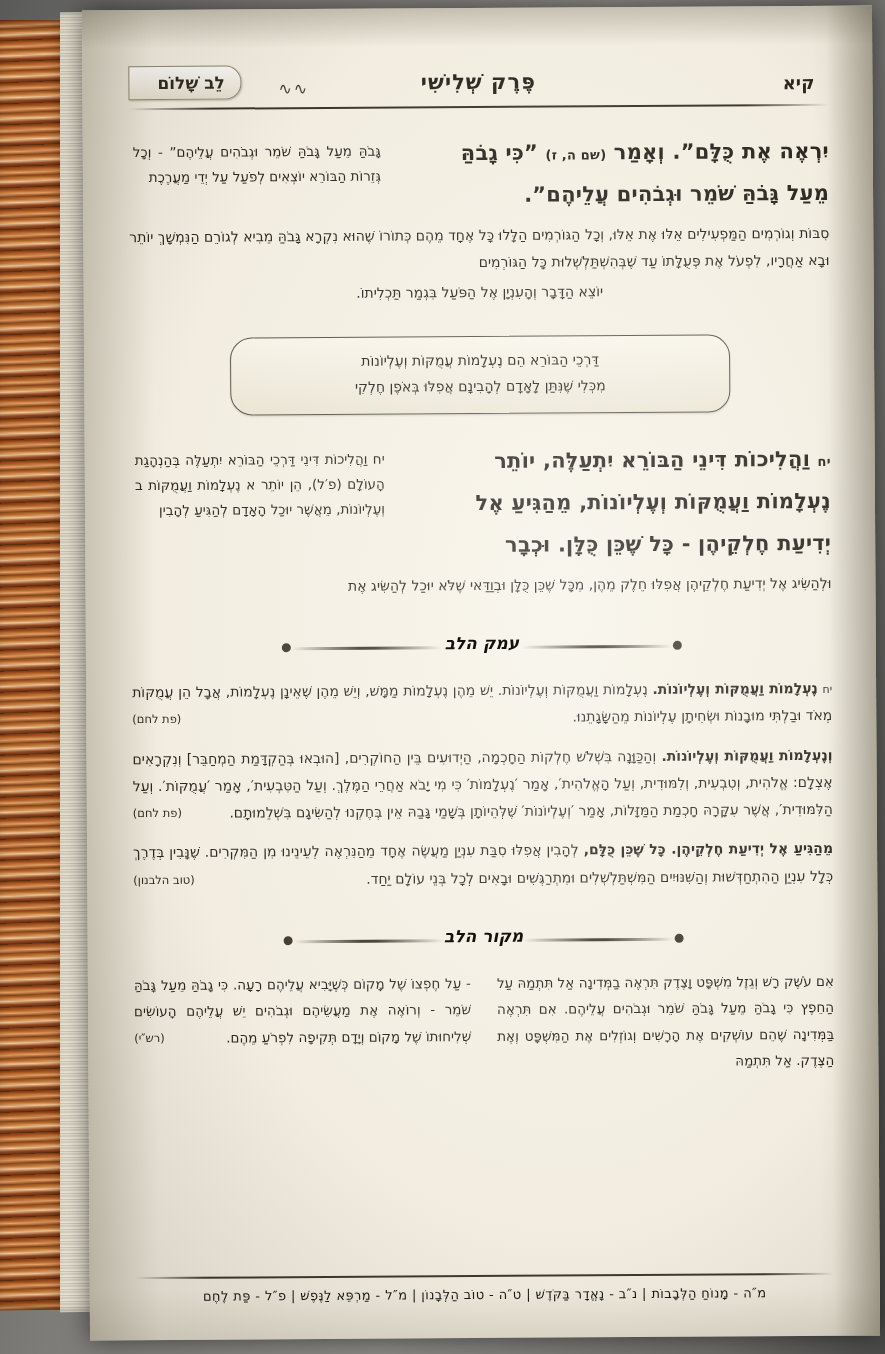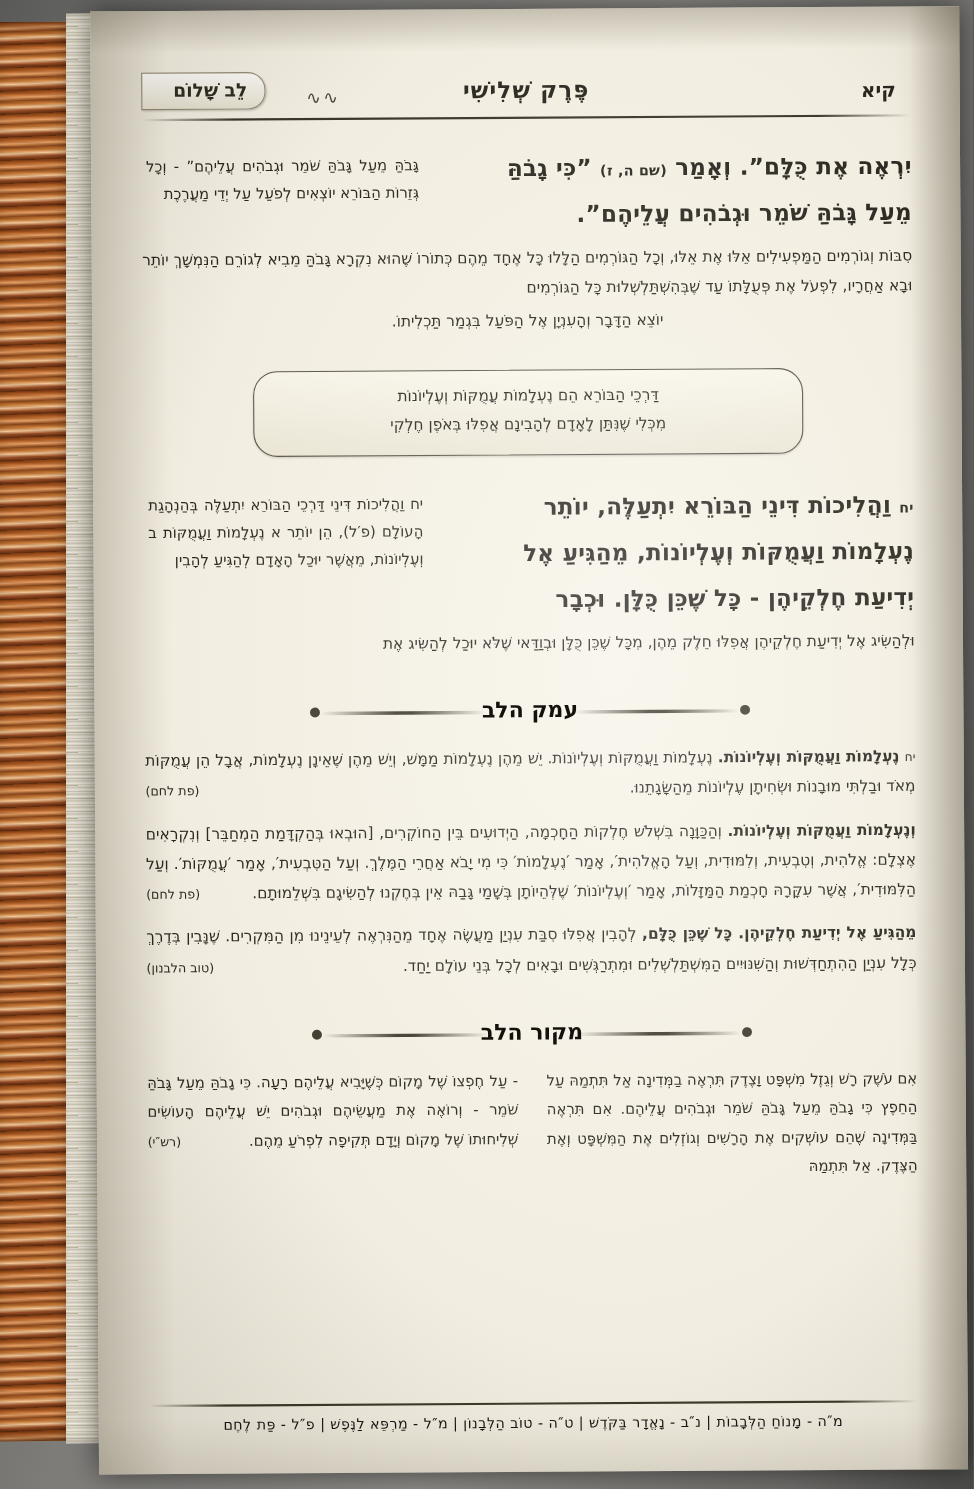--- a/index.html
+++ b/index.html
@@ -213,25 +213,26 @@
 
   
   .sec-head {
     position: relative;
     text-align: center;
     margin: 34px 0 14px 0;
     height: 30px;
   }
   .sec-head .t {
     display: inline-block;
-    font-size: 20px;
+    font-size: 17px;
     font-weight: bold;
     padding: 0 16px;
     position: relative;
     z-index: 2;
+    font-style: italic;
   }
   .sec-head .orn-l, .sec-head .orn-r {
     position: absolute;
     top: 13px;
     width: 150px;
     height: 3px;
     background:
       linear-gradient(90deg, rgba(30,26,18,0) 0%, #2b2619 45%, #2b2619 55%, rgba(30,26,18,0) 100%);
   }
   .sec-head .orn-l { right: 160px; }

